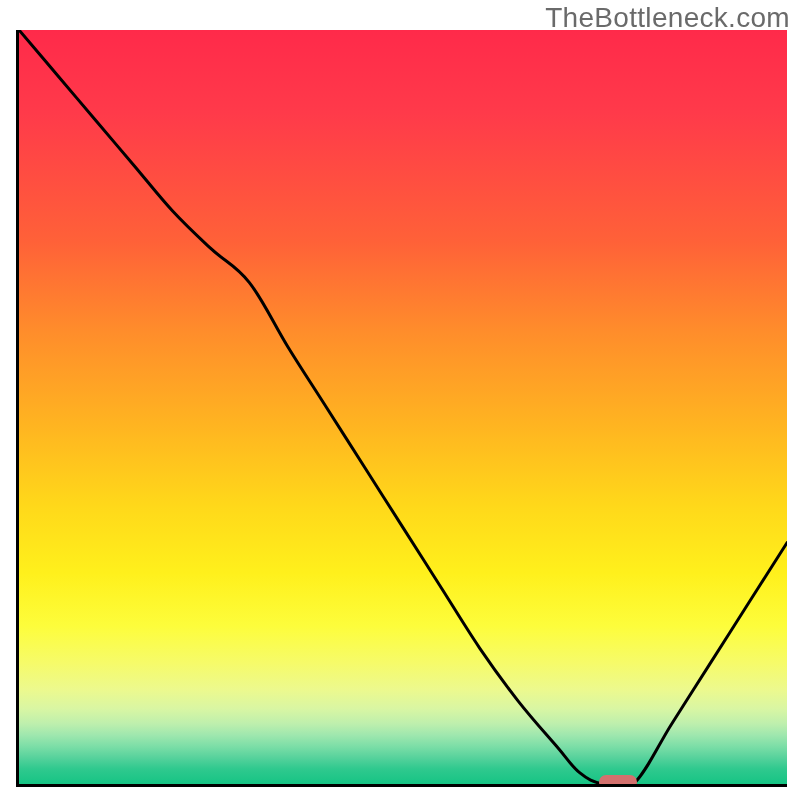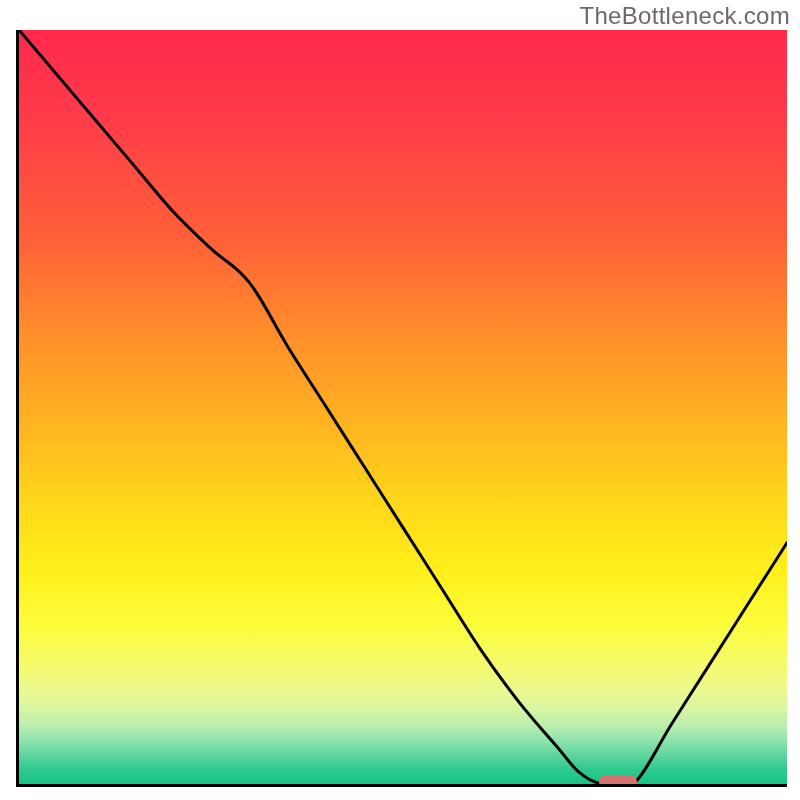--- a/index.html
+++ b/index.html
@@ -12,21 +12,21 @@
   }
   .stage {
     position: relative;
     width: 800px;
     height: 800px;
   }
   .watermark {
     position: absolute;
     top: 2px;
     right: 10px;
-    font-size: 24px;
+    font-size: 28px;
     font-weight: 500;
     color: #6a6a6a;
     letter-spacing: 0.3px;
   }
   .plot {
     position: absolute;
     left: 16px;
     top: 30px;
     width: 768px;
     height: 754px;

